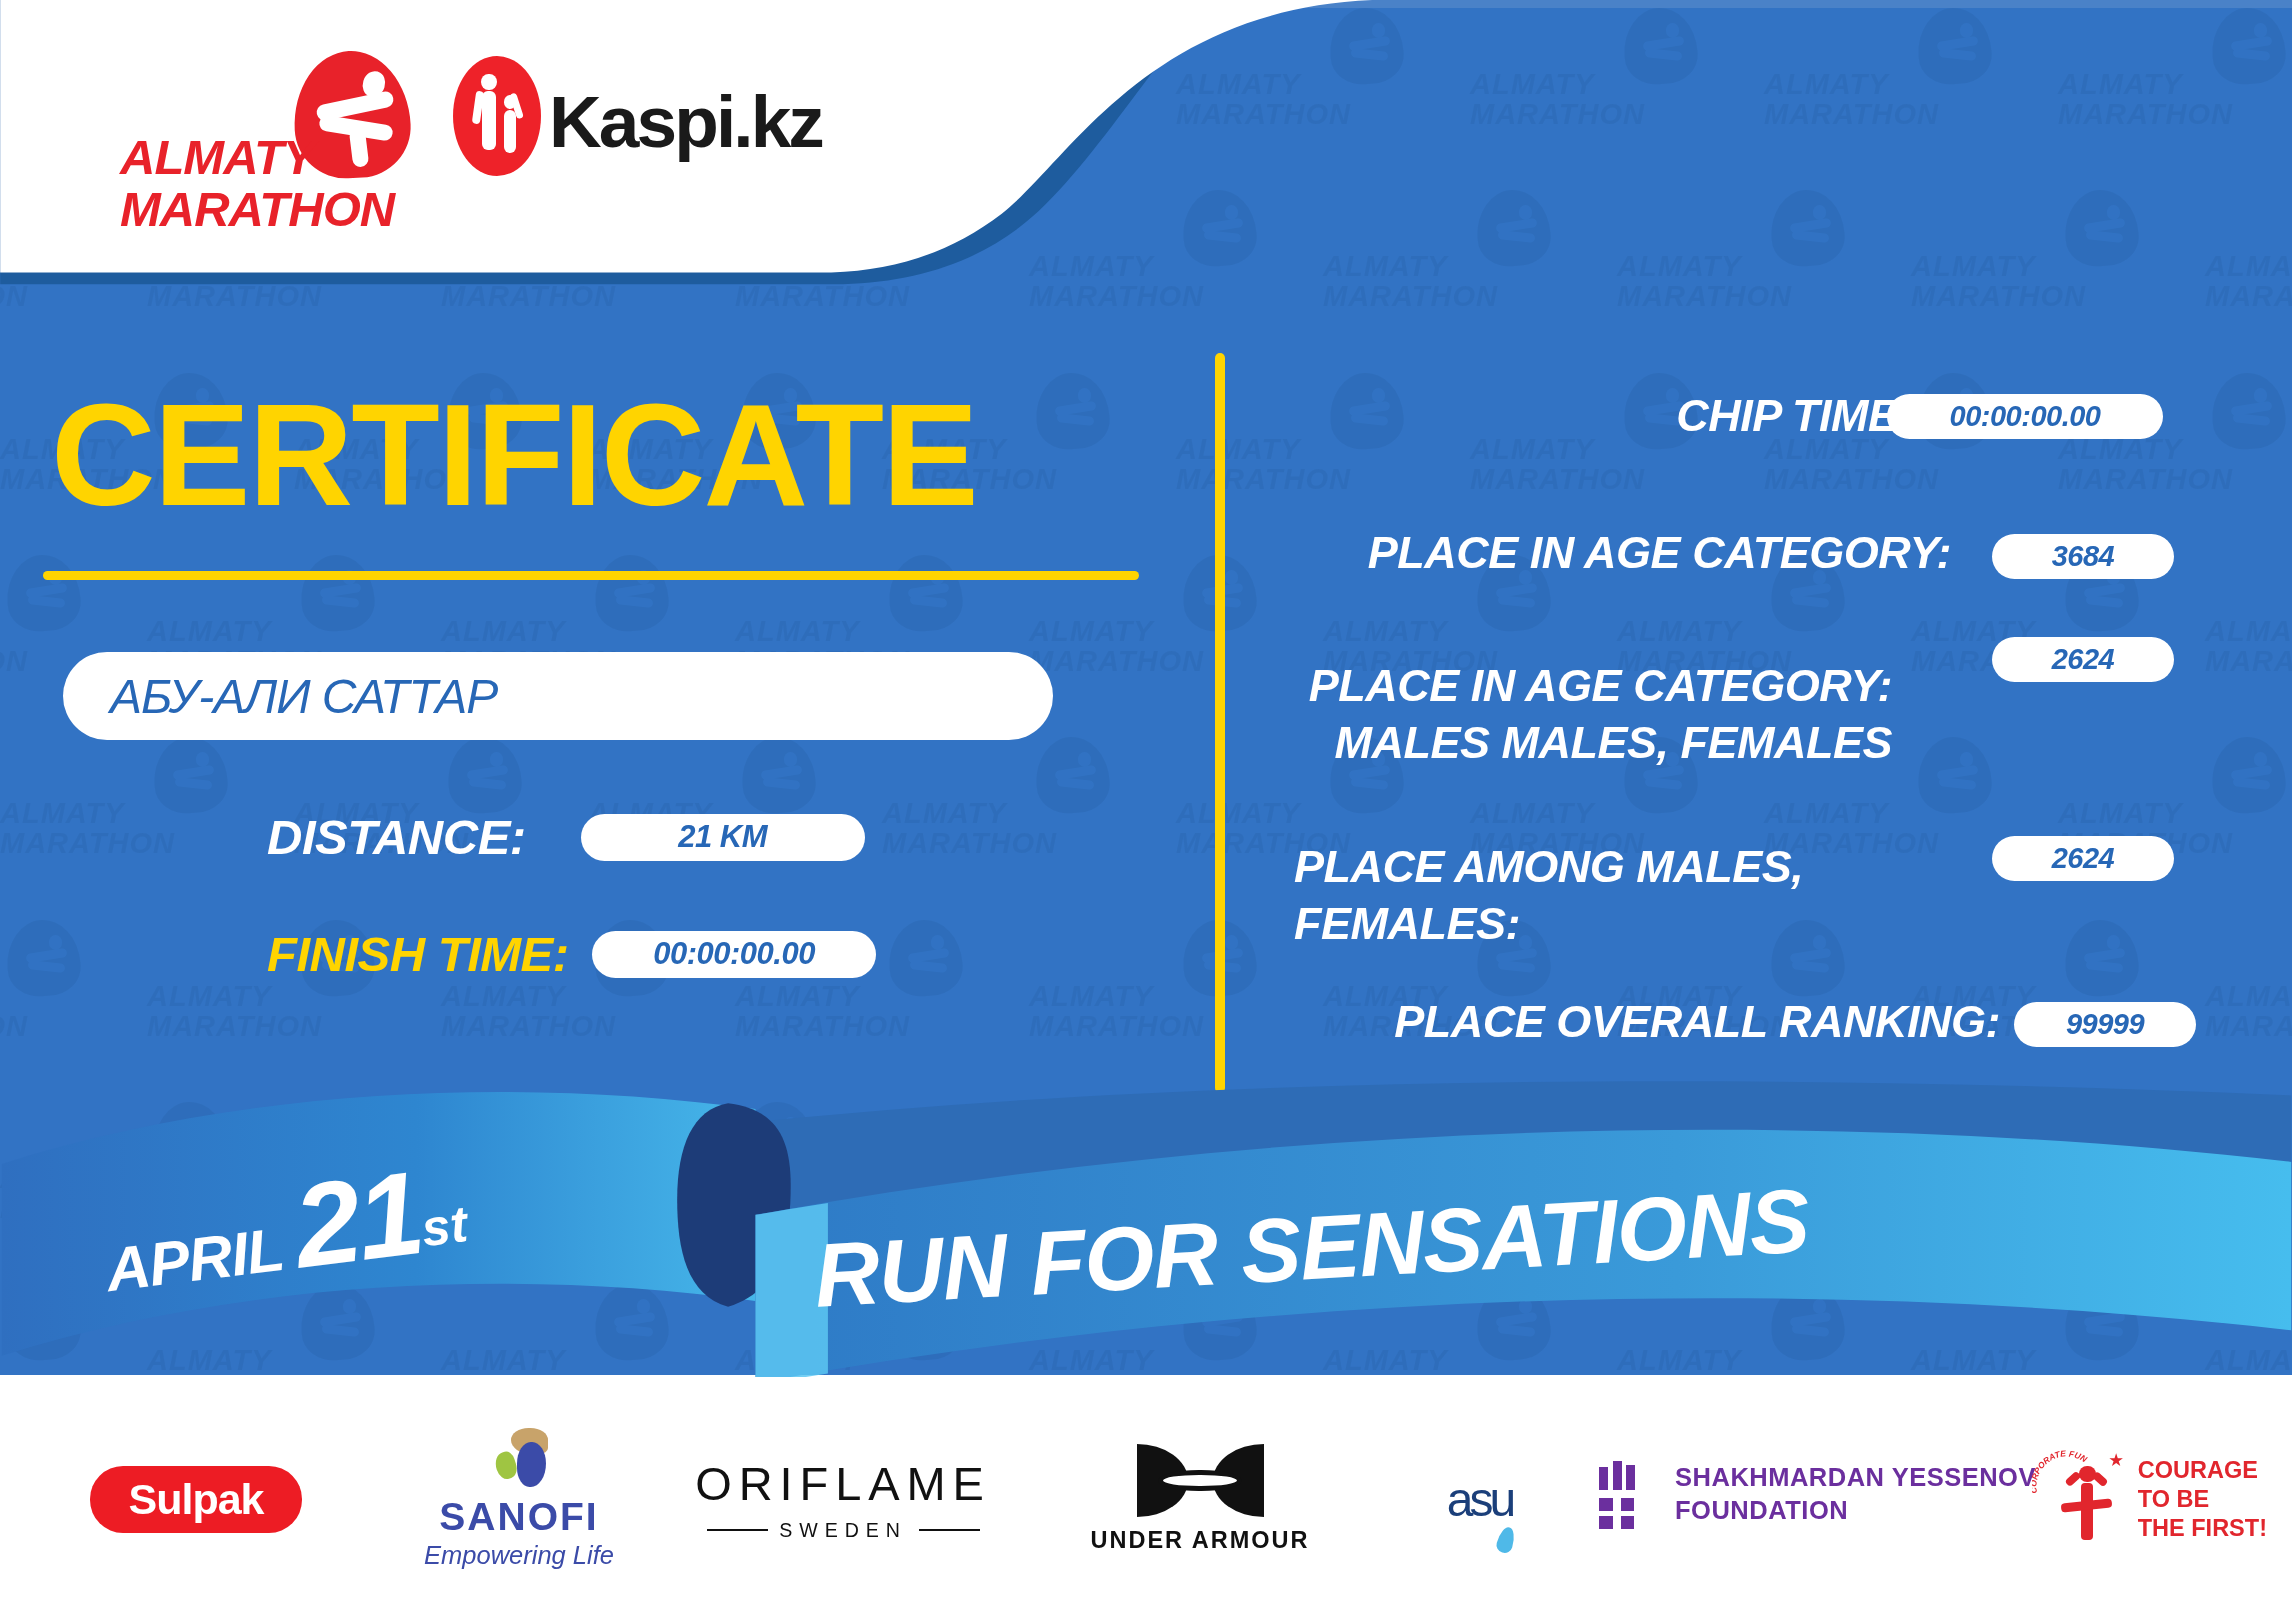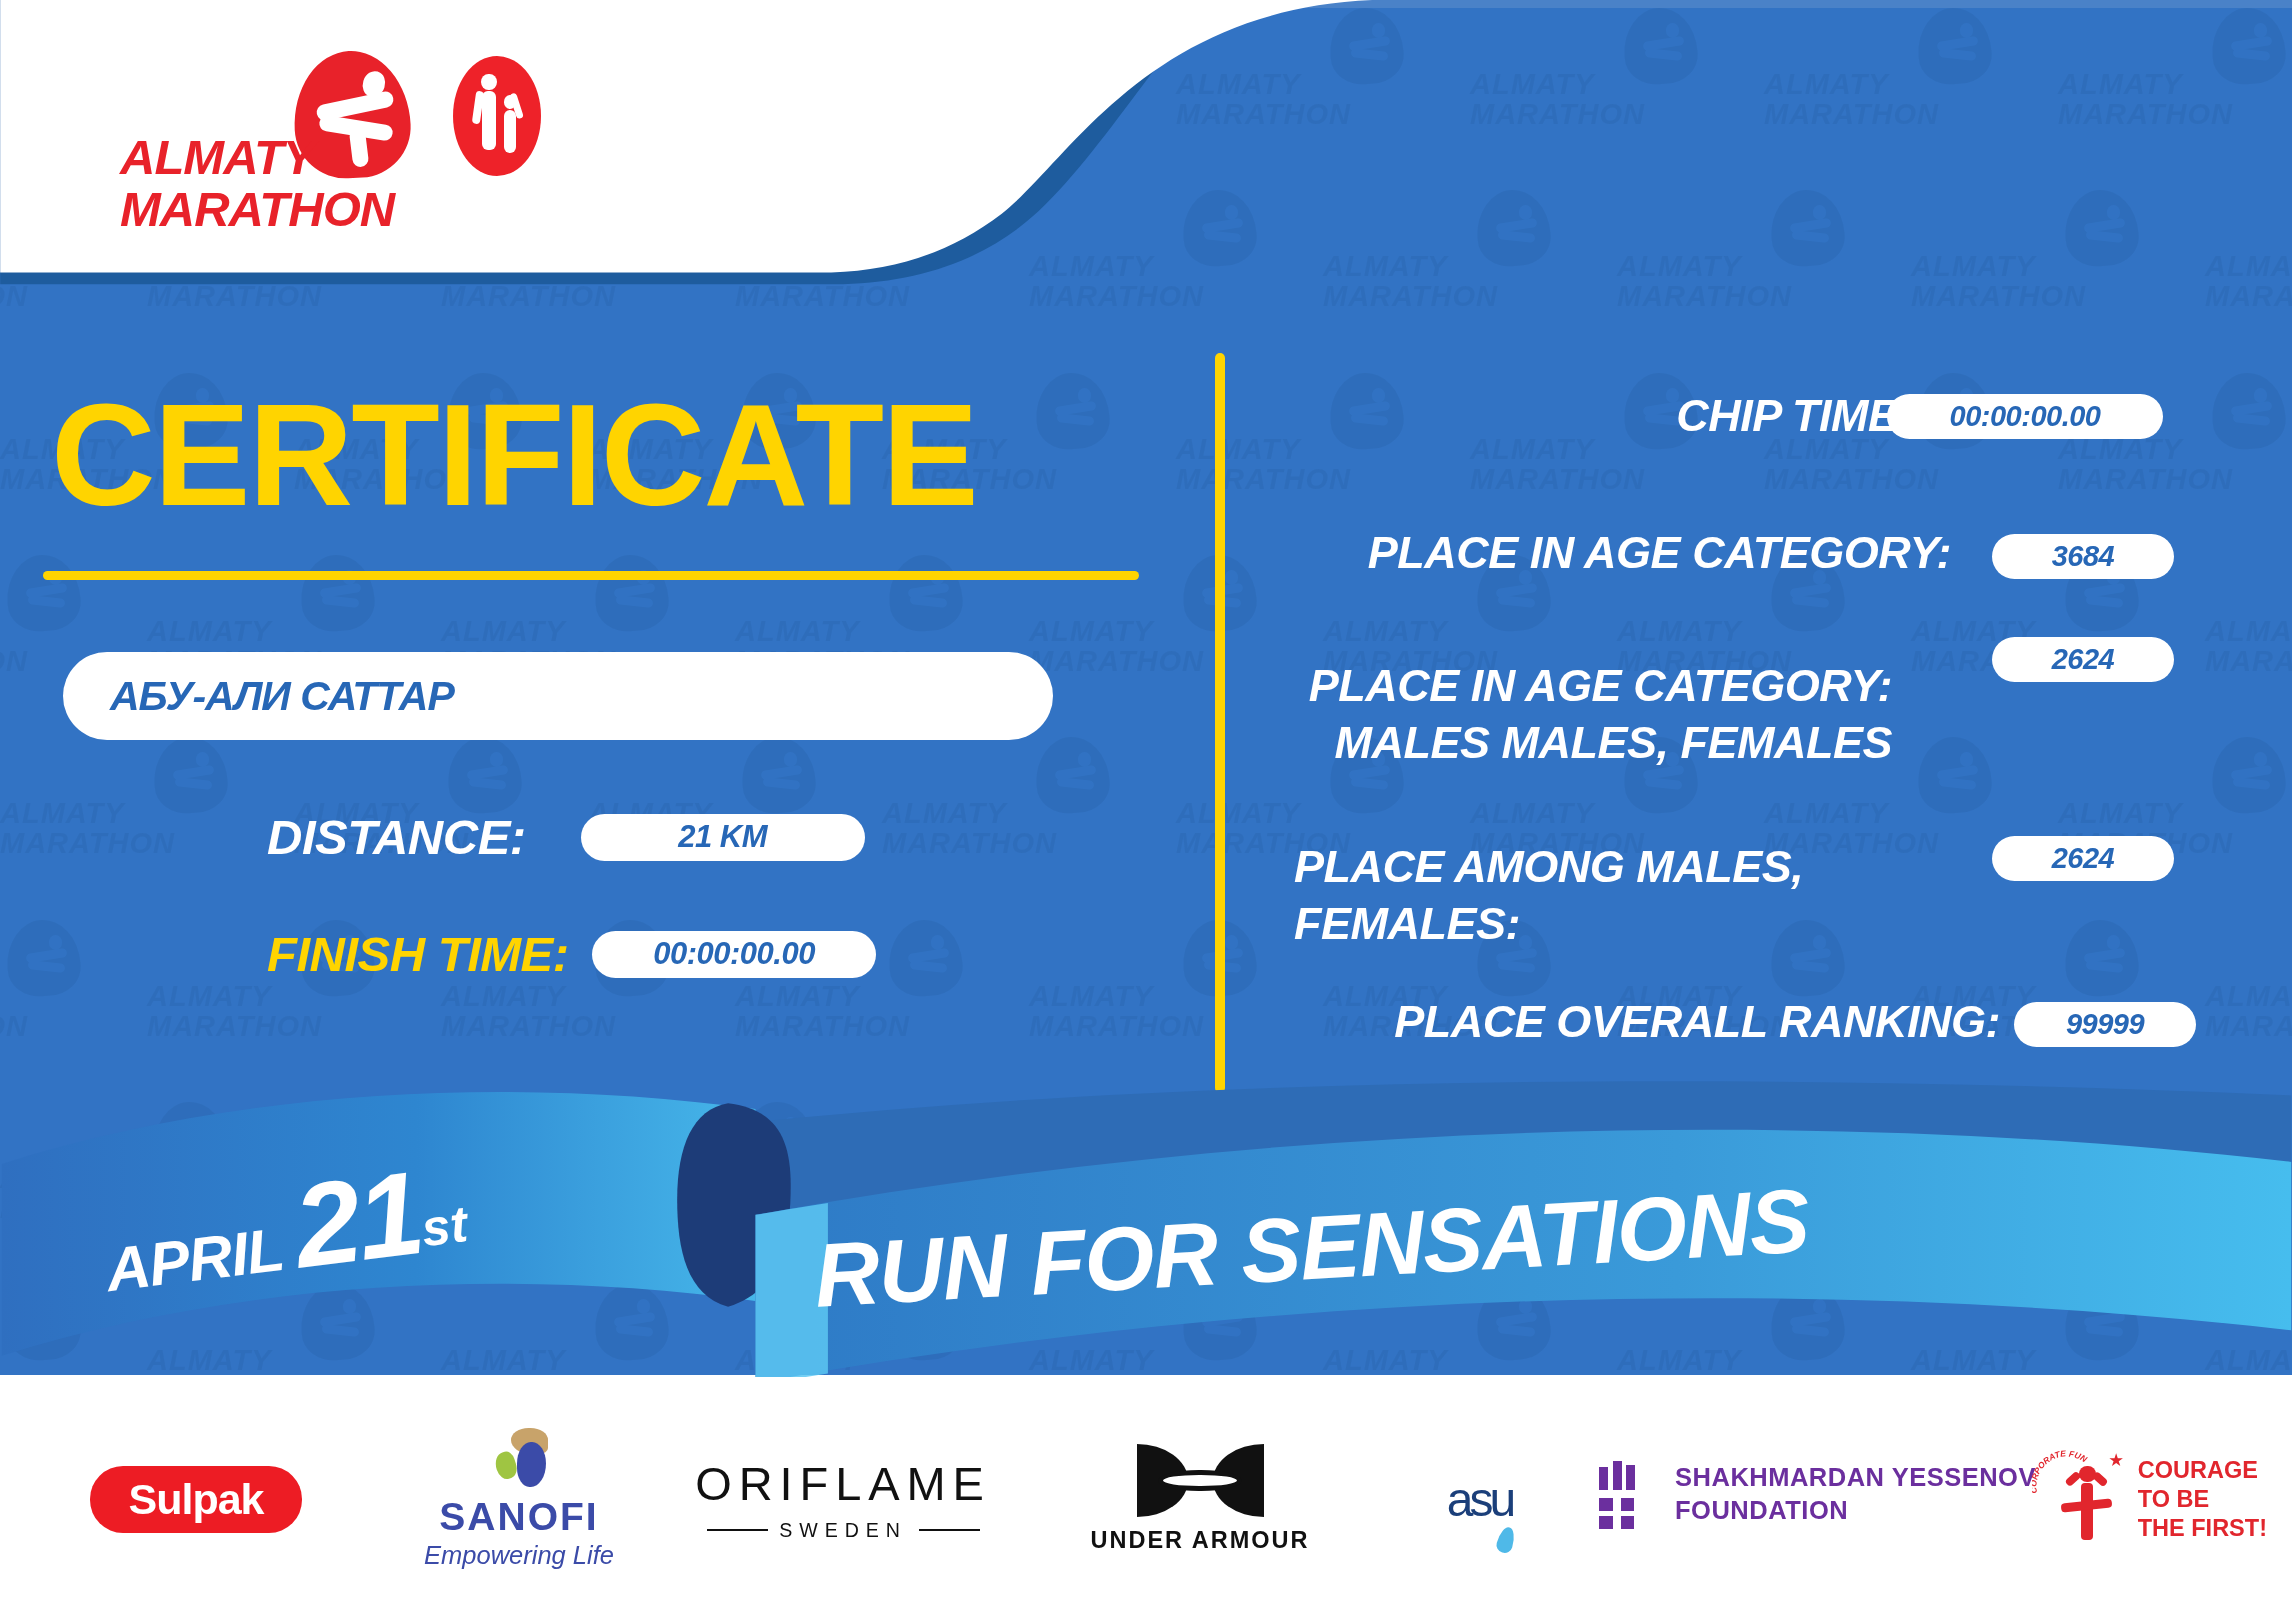--- a/index.html
+++ b/index.html
@@ -159,22 +159,22 @@
     background:#ffd400; border-radius:4.9px;
   }
   .name-pill {
     position:absolute; left:63px; top:652px;
     width:990px; height:88px;
     background:#fff; border-radius:44px;
     display:flex; align-items:center;
   }
   .name-pill span {
     margin-left:47px;
-    color:#2767b6; font-weight:bold; font-style:italic;
-    font-size:41px; letter-spacing:-1px; white-space:pre;
+    color:#2767b6; font-weight:normal; font-style:italic;
+    font-size:48px; letter-spacing:-1px; white-space:pre;
   }
 
   .lrow { position:absolute; display:flex; align-items:center; }
   .lrow .lbl {
     font-weight:bold; font-style:italic;
     font-size:49px; letter-spacing:-0.5px; white-space:pre;
   }
   .lbl-white { color:#ffffff; }
   .lbl-yellow { color:#ffd400; }
   .lrow .val {
@@ -994,20 +994,21 @@
     <div class="kaspi">
       <div class="kaspi-blob"></div>
       <div class="kaspi-fig">
         <span class="bigh"></span>
           <span class="bigb"></span>
           <span class="bigarm"></span>
         <span class="smh"></span>
           <span class="smb"></span>
           <span class="smarm"></span>
       </div>
+      <div class="kaspi-word">Kaspi.kz</div>
     </div>
   </div>
 
   <div class="cert-title">CERTIFICATE</div>
   <div class="cert-rule"></div>
 
   <div class="name-pill">
     <span>АБУ-АЛИ САТТАР</span>
   </div>
 

